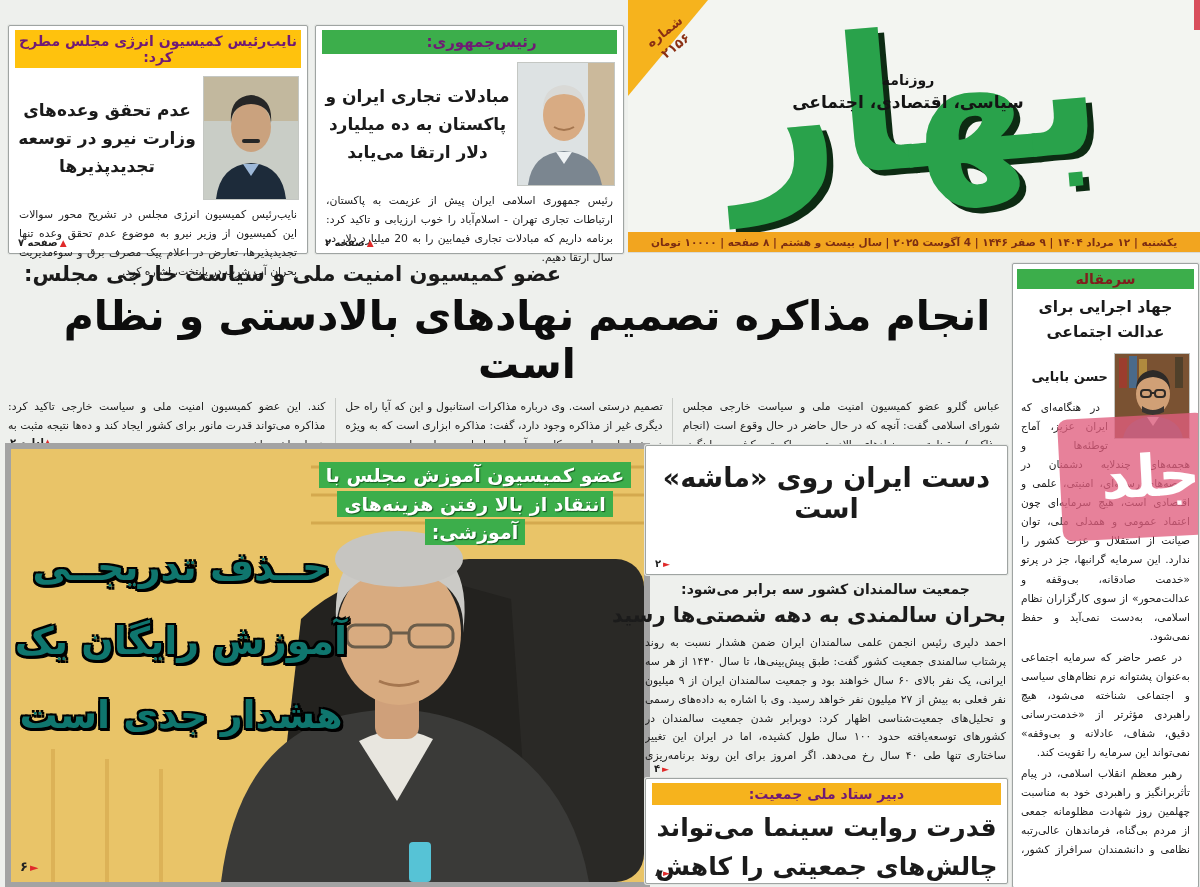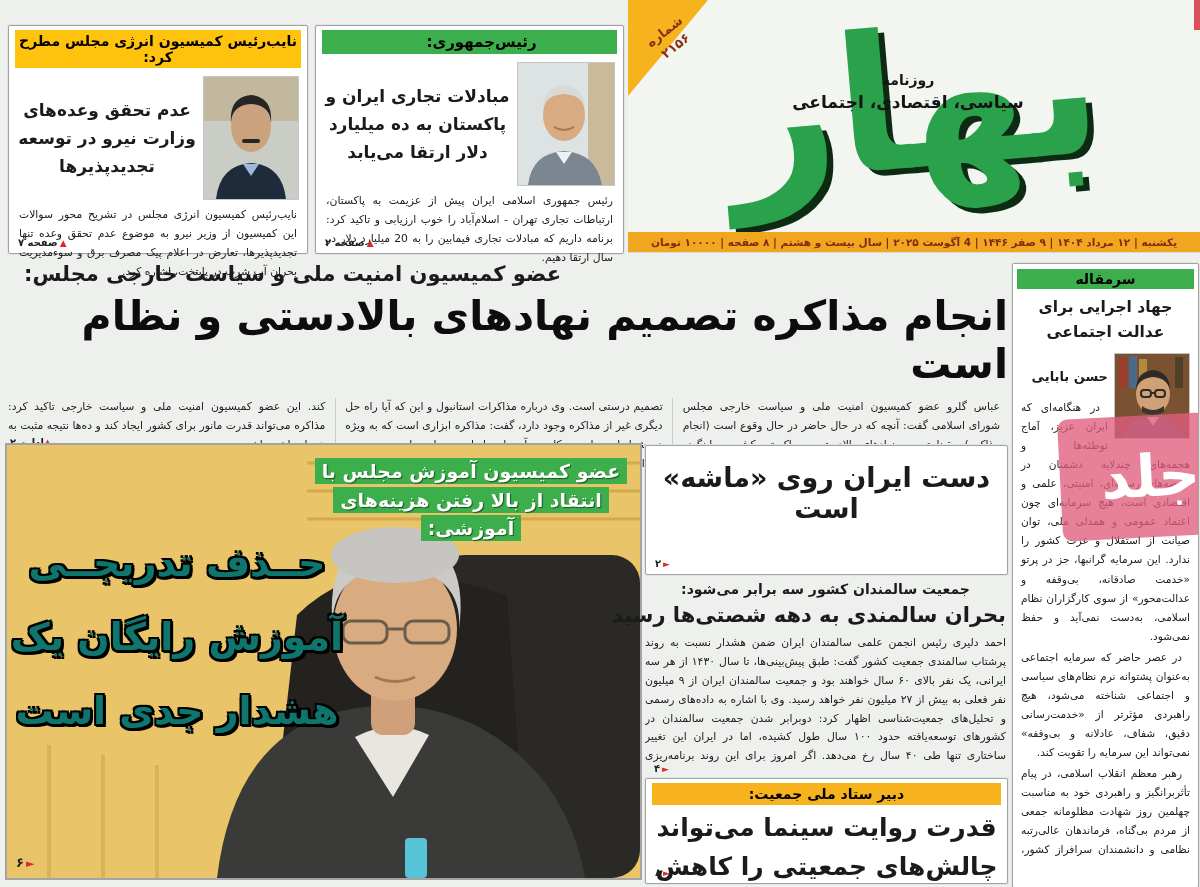--- a/index.html
+++ b/index.html
@@ -1,19 +1,19 @@
 <!DOCTYPE html>
 <html lang="fa" dir="rtl"><head>
 <meta charset="utf-8">
 <style>
   html,body{margin:0;padding:0;}
   body{font-family:"DejaVu Sans", sans-serif; background:#e7e9e6;}
   #page{position:relative;width:1200px;height:887px;background:#eef0ed;overflow:hidden;direction:rtl;color:#1b1b1b;}
   .box{position:absolute;background:#fff;border:1px solid #9fa4a2;border-radius:2px;box-shadow:0 0 0 1px #e3e5e2;}
-  .kicker{font-weight:bold;text-align:center;padding:3px 4px;margin:4px 6px;color:#000000;}
+  .kicker{font-weight:bold;text-align:center;padding:3px 4px;margin:4px 6px;color:#701a75;}
   .kicker.yellow{background:#ffc20d;}
   .kicker.green{background:#3cae4b;padding-left:28px;}
   .kicker.white-text{color:#fff;text-shadow:1px 1px 1px #19641f;}
   .pmark{position:absolute;bottom:5px;left:9px;font-size:10px;font-weight:bold;color:#222;direction:rtl;}
   .pmark .tri{color:#e02a2a;font-size:9px;margin-left:2px;}
   .body-text{font-size:10.8px;line-height:1.75;text-align:justify;color:#202020;}
 
   
   #masthead{position:absolute;top:0;right:0;width:572px;height:252px;background:#f3f5f1;overflow:hidden;border-bottom:1px solid #d8dad6;}
   #brand{position:absolute;top:-18px;left:0;right:0;text-align:center;font-size:188px;line-height:240px;font-weight:bold;color:#29a24b;transform:rotate(-5deg);text-shadow:6px 6px 0 #0d2b13;z-index:1;}
@@ -30,21 +30,21 @@
   .story-headline{flex:1;font-weight:bold;font-size:17px;line-height:1.65;text-align:center;}
   .portrait{flex:0 0 auto;border:1px solid #c4c7c3;background:#d7dbd4;}
   #lead-kicker{font-size:21px;font-weight:bold;margin-top:4px;}
   #lead-headline{font-size:41px;font-weight:bold;letter-spacing:-1px;margin-top:6px;color:#0d0d0d;}
   #lead-body{margin:10px 8px 0 8px;column-count:3;column-gap:20px;column-rule:1px solid #c9ccc8;height:78px;overflow:hidden;position:relative;}
   #lead-wrap{position:absolute;top:258px;left:0;width:1008px;height:188px;}
   #lead-cont{position:absolute;bottom:-2px;left:10px;font-size:10px;font-weight:bold;}
   #lead-cont .tri{color:#e02a2a;}
 
   
-  #feature{position:absolute;top:443px;left:5px;width:633px;height:433px;overflow:hidden;border:2px solid #a3a3a3;}
+  #feature{position:absolute;top:443px;left:5px;width:633px;height:433px;overflow:hidden;border:6px solid #a3a3a3;}
   #feature svg{position:absolute;inset:0;}
   #feature-kicker{position:absolute;top:12px;right:4px;width:330px;text-align:center;font-weight:bold;font-size:19px;line-height:1.5;color:#fff;z-index:2;}
   #feature-kicker span{background:#3cae4b;padding:2px 7px;box-decoration-break:clone;-webkit-box-decoration-break:clone;text-shadow:1px 1px 1px #14571d;}
   .feature-hl{position:absolute;left:0;width:340px;text-align:center;font-size:38px;font-weight:bold;color:#0f766e;z-index:2;
     text-shadow:3px 3px 0 #000,-2px -2px 0 #000,2px -2px 0 #000,-2px 2px 0 #000,0 3px 0 #000,3px 0 0 #000;}
   #feature .pmark{font-size:13px;bottom:8px;}
   #feature .pmark .tri{font-size:11px;}
 
   
   #trigger-box{top:445px;left:645px;width:361px;height:128px;}
@@ -52,21 +52,21 @@
   #aging{position:absolute;top:581px;left:645px;width:361px;height:193px;}
   #aging-kicker{font-size:14px;font-weight:bold;text-align:center;}
   #aging-hl{font-size:21px;font-weight:bold;text-align:center;white-space:nowrap;margin-top:6px;}
   #aging-body{margin-top:7px;max-height:128px;overflow:hidden;}
   #aging .pmark{bottom:0;}
   #cinema-box{top:778px;left:645px;width:361px;height:104px;}
   #cinema-hl{font-size:25px;font-weight:bold;text-align:center;line-height:1.55;margin-top:4px;}
 
   
   #editorial{top:263px;left:1012px;width:185px;height:623px;overflow:hidden;}
-  #ed-header{background:#3cae4b;color:#000000;font-weight:bold;font-size:14px;text-align:center;margin:5px 4px;padding:2px;}
+  #ed-header{background:#3cae4b;color:#7f1d1d;font-weight:bold;font-size:14px;text-align:center;margin:5px 4px;padding:2px;}
   #ed-title{font-weight:bold;font-size:15.5px;text-align:center;line-height:1.6;margin:6px 0;}
   #ed-body{padding:0 8px;font-size:10.6px;line-height:1.8;text-align:justify;height:508px;overflow:hidden;}
   #ed-photo{float:right;width:74px;height:84px;margin:2px 0 4px 6px;border:1px solid #c2c5c1;}
   #ed-author{font-weight:bold;font-size:13px;padding:14px 0 10px 0;}
   #ed-body p{margin:0 0 2px 0;text-indent:8px;}
   #watermark{position:absolute;top:152px;right:-10px;width:140px;height:122px;background:rgba(224,93,125,0.78);border-radius:10px;z-index:6;color:#fff;font-size:58px;font-weight:bold;display:flex;align-items:center;justify-content:flex-start;overflow:hidden;transform:rotate(-3deg);padding-right:8px;}
 </style>
 </head>
 <body>
 
@@ -122,21 +122,21 @@
         </svg>
       </div>
       <div class="story-headline">مبادلات تجاری ایران و پاکستان به ده میلیارد دلار ارتقا می‌یابد</div>
     </div>
     <div class="body-text" style="padding:2px 10px;">رئیس جمهوری اسلامی ایران پیش از عزیمت به پاکستان، ارتباطات تجاری تهران - اسلام‌آباد را خوب ارزیابی و تاکید کرد: برنامه داریم که مبادلات تجاری فیمابین را به 20 میلیارد دلار در سال ارتقا دهیم.</div>
     <div class="pmark"><span class="tri">▲</span><span>صفحه ۲</span></div>
   </div>
 
   <div id="lead-wrap">
     <div id="lead-kicker" style="text-align:left;margin-left:24px;">عضو کمیسیون امنیت ملی و سیاست خارجی مجلس:</div>
-    <div id="lead-headline" style="margin-left:46px;">انجام مذاکره تصمیم نهادهای بالادستی و نظام است</div>
+    <div id="lead-headline" style="text-align:center;margin-left:46px;">انجام مذاکره تصمیم نهادهای بالادستی و نظام است</div>
     <div id="lead-body" class="body-text">عباس گلرو عضو کمیسیون امنیت ملی و سیاست خارجی مجلس شورای اسلامی گفت: آنچه که در حال حاضر در حال وقوع است (انجام مذاکره)، یقینا تصمیم نهادهای بالادستی و حاکمیتی کشور و اینگونه بگوییم به طور کلی تصمیم نظام؛ برای مذاکره است، که به نظر من تصمیم درستی است. وی درباره مذاکرات استانبول و این که آیا راه حل دیگری غیر از مذاکره وجود دارد، گفت: مذاکره ابزاری است که به ویژه در شرایط بحران به کار می‌آید. این ابزار می‌تواند نتایج متعددی به همراه داشته باشد؛ مذاکره می‌تواند تهدیدات را مهار و مشکلات را رفع کند. این عضو کمیسیون امنیت ملی و سیاست خارجی تاکید کرد: مذاکره می‌تواند قدرت مانور برای کشور ایجاد کند و ده‌ها نتیجه مثبت به همراه داشته باشد.</div>
     <div id="lead-cont"><span class="tri">▲</span><span>ادامه ۲</span></div>
   </div>
 
   <div id="feature">
     <svg viewBox="0 0 633 433" width="633" height="433" preserveAspectRatio="none">
       <rect width="633" height="433" fill="#e9c468"></rect>
       <g stroke="#d4a94e" stroke-width="3">
         <line x1="300" y1="18" x2="633" y2="18"></line>
           <line x1="300" y1="46" x2="633" y2="46"></line>

